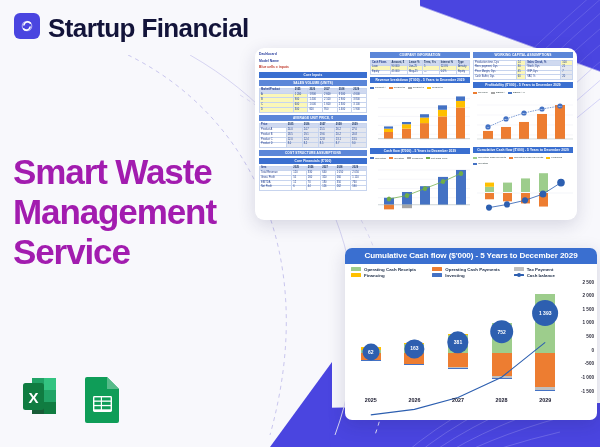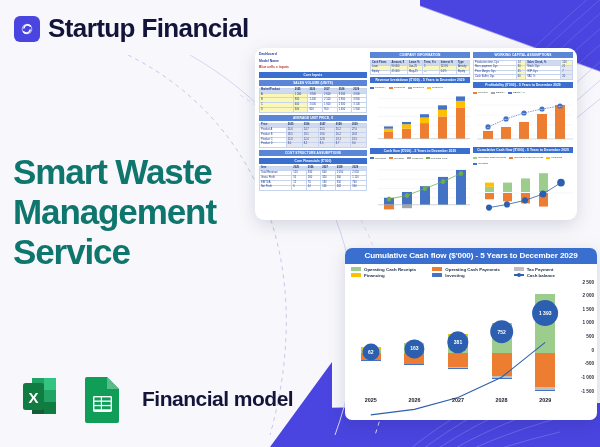--- a/index.html
+++ b/index.html
@@ -27,37 +27,37 @@
   }
   .corner-b-band {
     position: absolute; bottom: -28px; left: 330px; right: -40px;
     height: 70px; background: #4a45e0; transform: rotate(-1deg);
   }
   .fanlines { position: absolute; top: -40px; right: -30px; width: 230px; height: 220px; opacity: .5; }
   .fanlines2 { position: absolute; bottom: -20px; right: 40px; width: 180px; height: 110px; opacity: .55; }
   .arcs { position: absolute; top: 55px; left: 120px; width: 330px; height: 380px; }
 
   
-  .brand { position: absolute; top: 13px; left: 14px; display: flex; align-items: center; gap: 8px; }
+  .brand { position: absolute; top: 13px; left: 14px; display: flex; gap: 8px; }
   .brand-mark {
     width: 26px; height: 26px; border-radius: 6px; background: #4a45e0;
     display: flex; align-items: center; justify-content: center;
   }
   .brand-name { font-size: 26px; font-weight: 700; color: #13143a; letter-spacing: -0.6px; }
   .brand-sub {
     position: absolute; top: 41px; left: 142px;
     font-size: 15px; color: #3b3a7a; background: #dedbf7;
     padding: 1px 6px 2px 6px; letter-spacing: -0.2px;
   }
 
   
   .headline {
     position: absolute; top: 152px; left: 13px; width: 250px;
     font-size: 35px; line-height: 1.14; font-weight: 700;
-    color: #0f766e; letter-spacing: -1.1px;
+    color: #a21caf; letter-spacing: -1.1px;
   }
 
   
   .footer { position: absolute; left: 18px; bottom: 22px; display: flex; align-items: center; gap: 11px; }
   .xls-icon { position: relative; width: 52px; height: 52px; }
   .gsheet-icon { position: relative; width: 46px; height: 52px; }
   .footer-label { font-size: 21px; font-weight: 700; color: #13143a; letter-spacing: -0.5px; margin-left: 4px; }
 
   
   .dash-card {
@@ -203,21 +203,20 @@
         <g fill="#0f9d58">
           <rect x="13.4" y="24.4" width="6.4" height="3.1"></rect>
           <rect x="21" y="24.4" width="8.6" height="3.1"></rect>
           <rect x="13.4" y="28.8" width="6.4" height="3.1"></rect>
           <rect x="21" y="28.8" width="8.6" height="3.1"></rect>
           <rect x="13.4" y="33.2" width="6.4" height="3.1"></rect>
           <rect x="21" y="33.2" width="8.6" height="3.1"></rect>
         </g>
       </svg>
     </div>
-    <div class="footer-label">Financial model</div>
   </div>
 
   <div class="dash-card">
     <div class="dash-grid">
 
       <div class="dash-col dc-left">
         <div class="mini-title">Dashboard</div>
         <div class="mini-title">Model Name</div>
         <div class="mini-title red">Blue cells = inputs</div>
         <div class="bluebar">Core Inputs</div>

